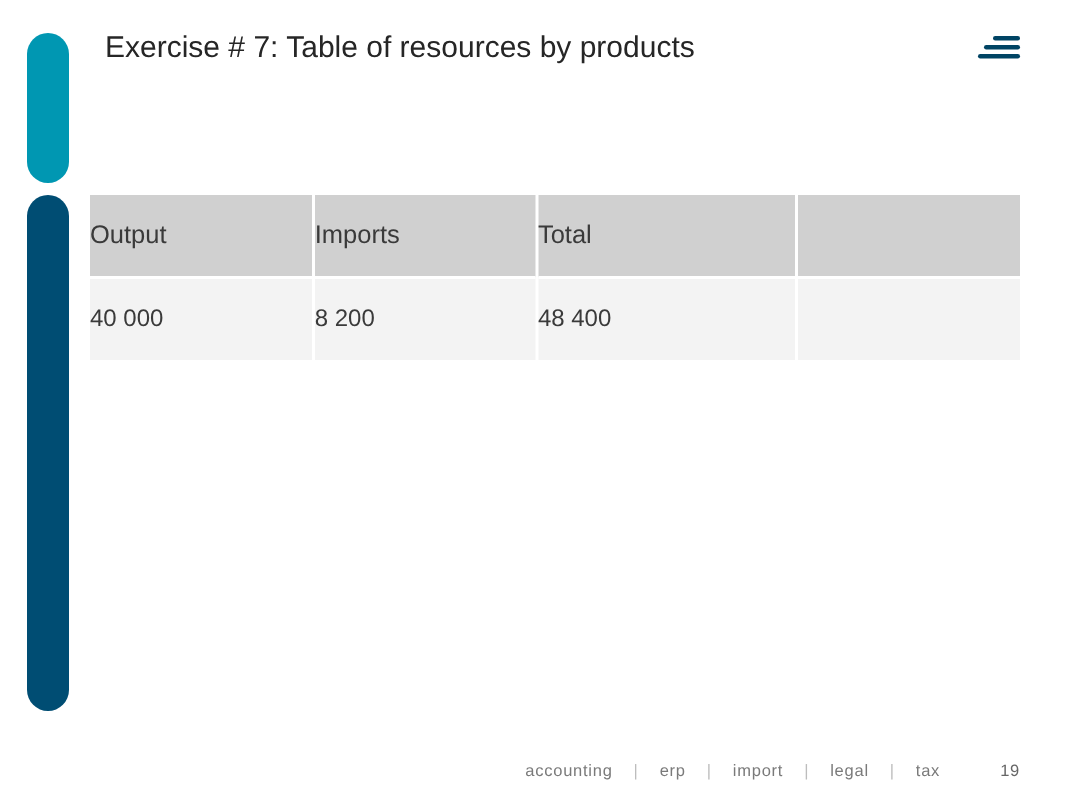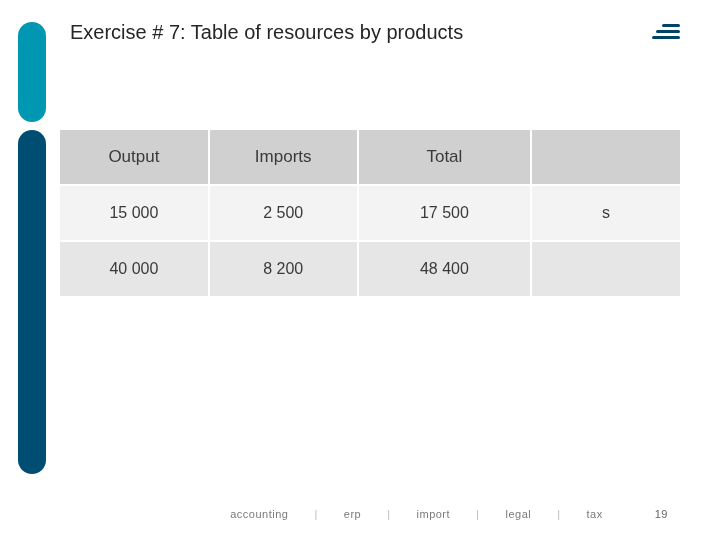--- a/index.html
+++ b/index.html
@@ -7,29 +7,29 @@
   .title{position:absolute;left:70px;top:20px;font-size:20px;line-height:1.25;color:#262626;max-width:500px}
   .logo{position:absolute;right:40px;top:24px;display:flex;align-items:center;gap:6px}
   .logo-lines{display:flex;flex-direction:column;gap:3px}
   .logo-lines span{display:block;height:3px;background:#004464;border-radius:2px}
   .logo-lines span:nth-child(1){width:18px;margin-left:10px}
   .logo-lines span:nth-child(2){width:24px;margin-left:4px}
   .logo-lines span:nth-child(3){width:28px}
   .logo-text{font-size:11px;font-weight:700;color:#004464;line-height:1.05;letter-spacing:.5px}
   .side-pill{position:absolute;left:18px;top:130px;width:28px;height:344px;background:#004d73;border-radius:14px}
   .tbl{position:absolute;left:60px;top:130px;width:620px;border-collapse:collapse;table-layout:fixed}
-  .tbl th,.tbl td{height:54px;text-align:center;font-weight:400;font-size:16px;color:#3a3a3a;padding:0}
+  .tbl th,.tbl td{height:54px;text-align:left;font-weight:400;font-size:16px;color:#3a3a3a;padding:0}
   .tbl thead th{background:#d0d0d0;border-right:2px solid #fff;font-size:17px}
   .tbl thead th:last-child{border-right:none}
   .tbl tbody tr:nth-child(odd) td{background:#f3f3f3}
   .tbl tbody tr:nth-child(even) td{background:#e6e6e6}
   .tbl tbody td{border-right:2px solid #fff}
   .tbl tbody td:last-child{border-right:none}
   .tbl tbody tr{border-top:2px solid #fff}
-  .footer{position:absolute;right:52px;bottom:20px;font-size:11px;color:#7a7a7a;letter-spacing:.5px;display:flex;align-items:center;gap:26px}
+  .footer{position:absolute;right:40px;bottom:20px;font-size:11px;color:#7a7a7a;letter-spacing:.5px;display:flex;align-items:center;gap:14px}
   .sep{color:#bdbdbd}
   .pagenum{color:#666;margin-left:26px}
 </style>
 </head>
 <body>
 
 <div class="accent-bar"></div>
 
 <div class="title">Exercise # 7: Table of resources by products</div>
 
@@ -53,26 +53,20 @@
   <thead>
     <tr>
       <th>Output</th>
       <th>Imports</th>
       <th>Total</th>
       <th></th>
     </tr>
   </thead>
   <tbody>
     <tr>
-      <td>15 000</td>
-      <td>2 500</td>
-      <td>17 500</td>
-      <td>s</td>
-    </tr>
-    <tr>
       <td>40 000</td>
       <td>8 200</td>
       <td>48 400</td>
       <td></td>
     </tr>
   </tbody>
 </table>
 
 <div class="footer">
   <span>accounting</span>

